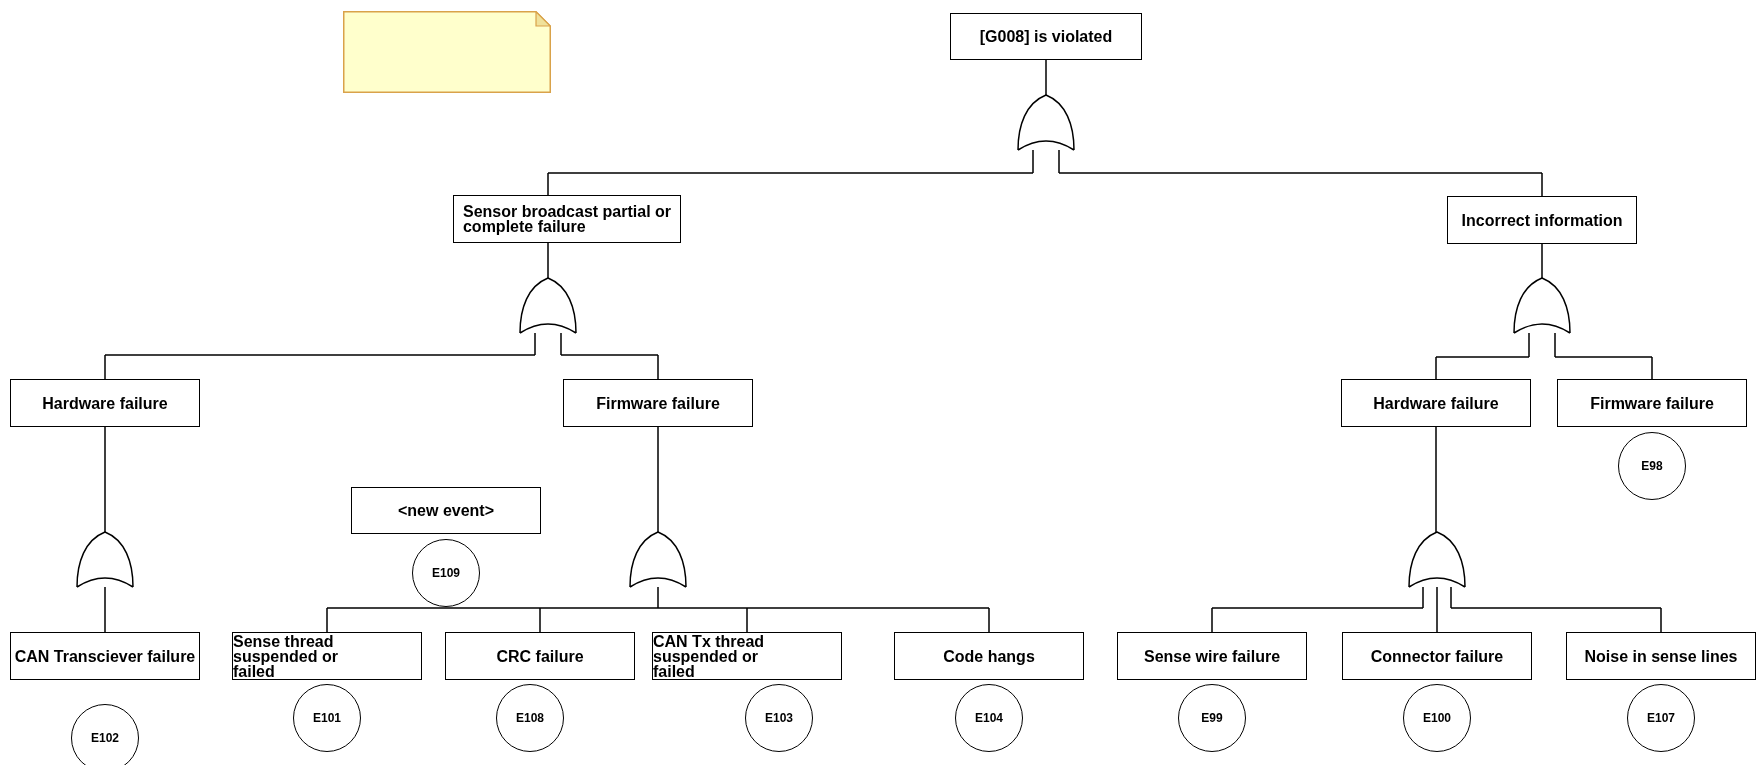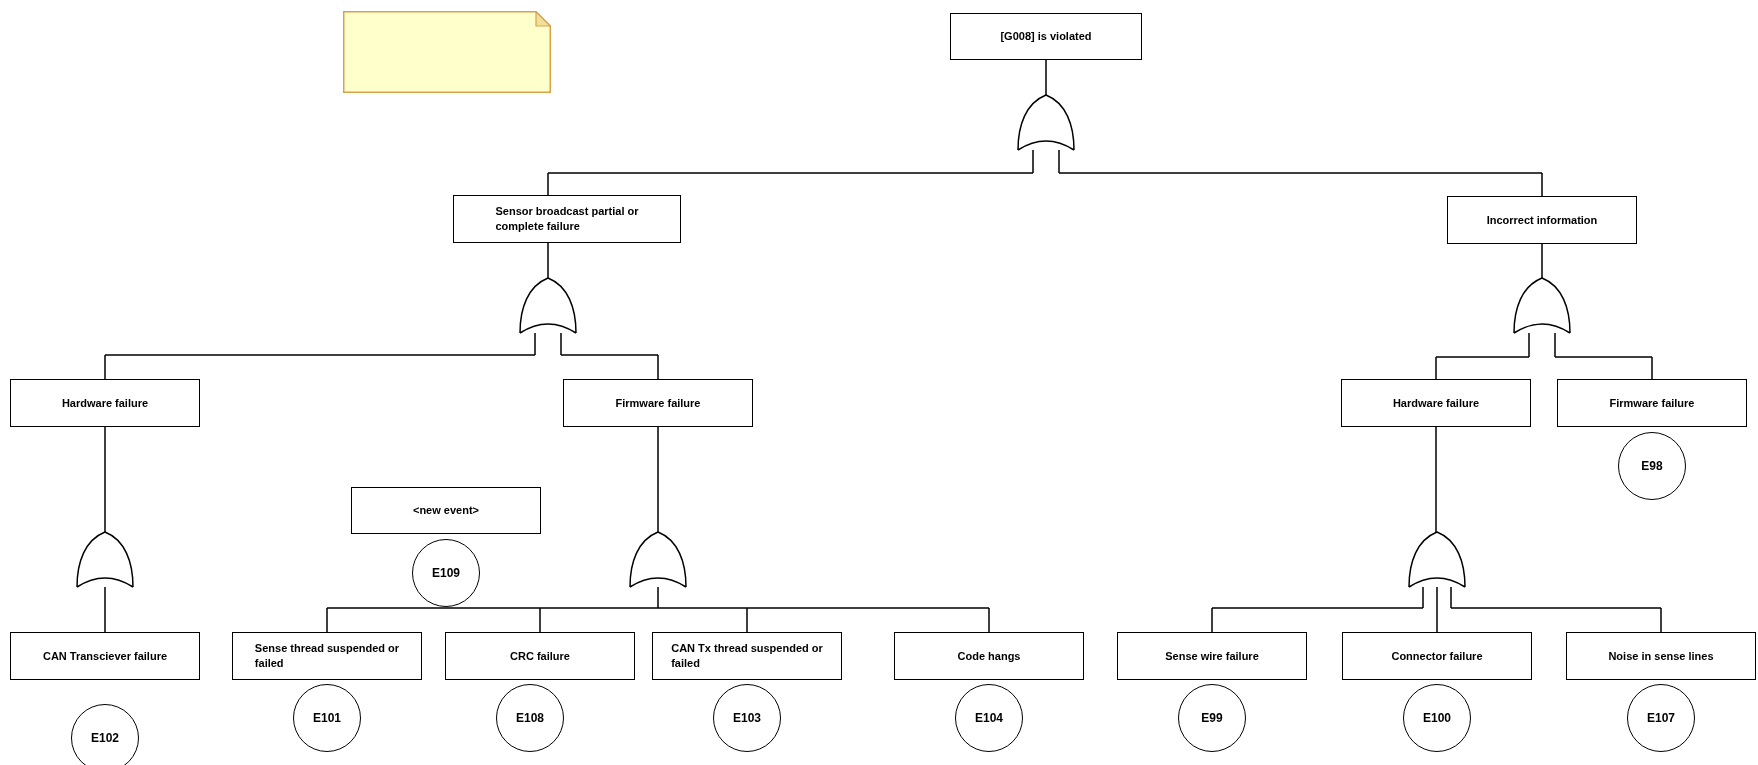--- a/index.html
+++ b/index.html
@@ -2,21 +2,21 @@
 <html><head>
 <meta charset="utf-8">
 <style>
   html,body{margin:0;padding:0;background:#ffffff;}
   body{width:1758px;height:765px;overflow:hidden;position:relative;
        font-family:"Liberation Sans",sans-serif;color:#000;}
   .stage{position:absolute;left:0;top:0;width:1758px;height:765px;}
   svg.wires{position:absolute;left:0;top:0;}
   .node{position:absolute;background:#fff;border:1.5px solid #000;
         box-sizing:border-box;display:flex;align-items:center;justify-content:center;}
-  .node-label{font-size:11px;font-weight:bold;line-height:15px;
+  .node-label{font-size:16px;font-weight:bold;line-height:15px;
               white-space:pre-line;text-align:left;letter-spacing:0;}
   .circle{position:absolute;width:68px;height:68px;border-radius:50%;
           background:#fff;border:1.5px solid #000;box-sizing:border-box;
           display:flex;align-items:center;justify-content:center;}
   .circle-label{font-size:12px;font-weight:bold;}
   .note{position:absolute;left:343px;top:11px;width:208px;height:82px;}
   .note-text{position:absolute;left:9px;top:6px;width:194px;
              font-size:11px;font-weight:bold;line-height:14px;
              white-space:pre-line;color:#111;}
 </style>
@@ -134,21 +134,21 @@
   </div>
   <div class="circle" style="left:71px;top:704px;">
     <span class="circle-label">E102</span>
   </div>
   <div class="circle" style="left:293px;top:684px;">
     <span class="circle-label">E101</span>
   </div>
   <div class="circle" style="left:496px;top:684px;">
     <span class="circle-label">E108</span>
   </div>
-  <div class="circle" style="left:713px;top:684px;align-items:center;">
+  <div class="circle" style="left:745px;top:684px;align-items:center;">
     <span class="circle-label">E103</span>
   </div>
   <div class="circle" style="left:955px;top:684px;">
     <span class="circle-label">E104</span>
   </div>
   <div class="circle" style="left:1178px;top:684px;">
     <span class="circle-label">E99</span>
   </div>
   <div class="circle" style="left:1403px;top:684px;">
     <span class="circle-label">E100</span>

